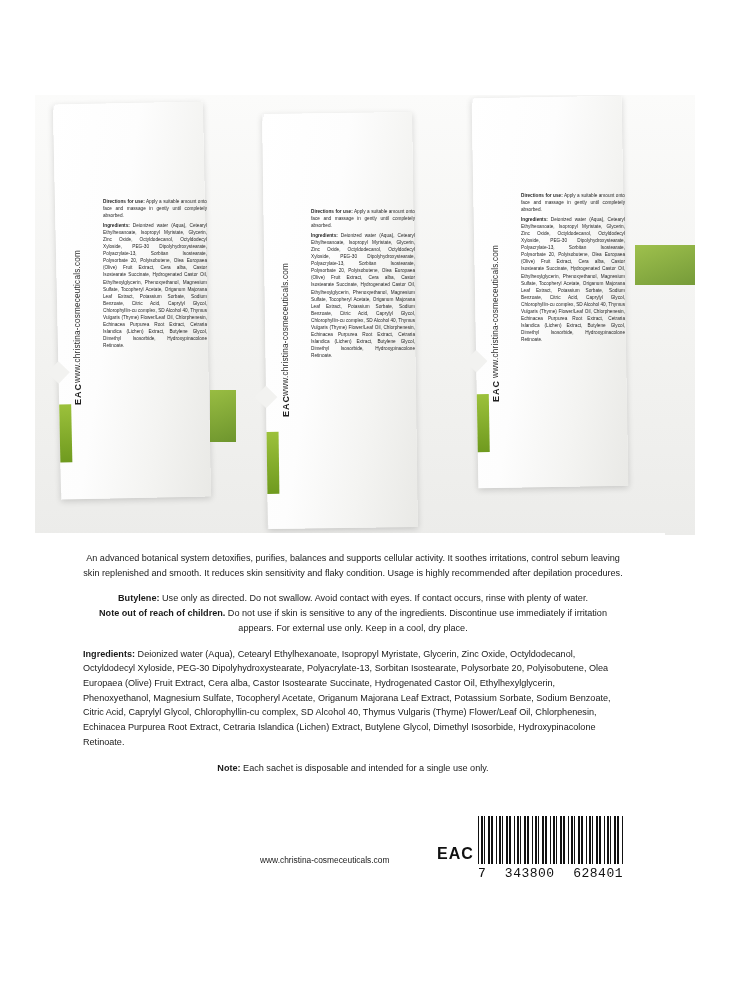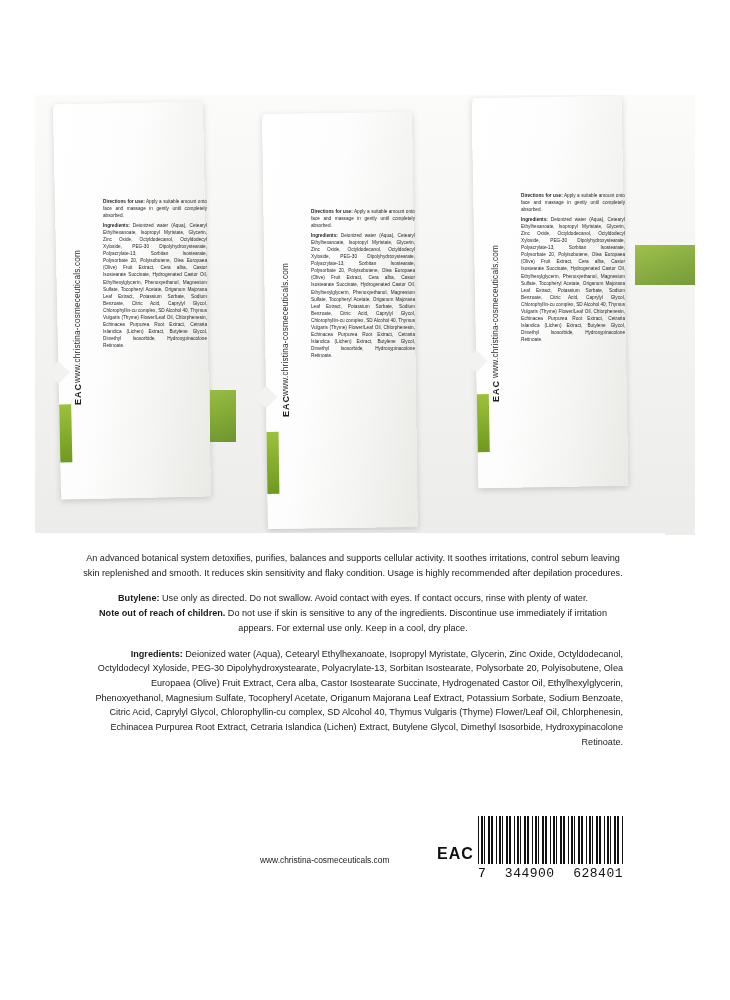--- a/index.html
+++ b/index.html
@@ -102,21 +102,21 @@
     width:540px;
   }
   .para{
     font-size:9.1px;
     line-height:1.62;
     color:#1a1a1a;
     margin:0 0 11px 0;
     text-align:center;
   }
   .para b{font-weight:bold;}
-  .para.ing{ text-align:right; }
+  .para.ing{ text-align:left; }
 
   .footer-url{
     position:absolute;
     left:225px;top:322px;
     font-size:8.4px;
     color:#1a1a1a;
   }
   .eac-foot{
     position:absolute;
     left:402px;top:312px;
@@ -215,28 +215,31 @@
 
       <p class="para">
         <b>Butylene:</b><span> Use only as directed. Do not swallow. Avoid contact with eyes. If contact occurs, rinse with plenty of water.</span><br>
         <b>Note out of reach of children.</b><span> Do not use if skin is sensitive to any of the ingredients. Discontinue use immediately if irritation appears. For external use only. Keep in a cool, dry place.</span>
       </p>
 
       <p class="para ing">
         <b>Ingredients:</b><span> Deionized water (Aqua), Cetearyl Ethylhexanoate, Isopropyl Myristate, Glycerin, Zinc Oxide, Octyldodecanol, Octyldodecyl Xyloside, PEG-30 Dipolyhydroxystearate, Polyacrylate-13, Sorbitan Isostearate, Polysorbate 20, Polyisobutene, Olea Europaea (Olive) Fruit Extract, Cera alba, Castor Isostearate Succinate, Hydrogenated Castor Oil, Ethylhexylglycerin, Phenoxyethanol, Magnesium Sulfate, Tocopheryl Acetate, Origanum Majorana Leaf Extract, Potassium Sorbate, Sodium Benzoate, Citric Acid, Caprylyl Glycol, Chlorophyllin-cu complex, SD Alcohol 40, Thymus Vulgaris (Thyme) Flower/Leaf Oil, Chlorphenesin, Echinacea Purpurea Root Extract, Cetraria Islandica (Lichen) Extract, Butylene Glycol, Dimethyl Isosorbide, Hydroxypinacolone Retinoate.</span>
       </p>
 
+      <p class="para">
+        <b>Note:</b><span> Each sachet is disposable and intended for a single use only.</span>
+      </p>
     </div>
 
     <div class="footer-url">www.christina-cosmeceuticals.com</div>
     <div class="eac-foot">EAC</div>
 
     <div class="barcode-wrap">
       <div class="bars"></div>
       <div class="barcode-digits">
         <span>7</span>
-        <span>344900</span>
+        <span>343800</span>
         <span>628401</span>
       </div>
     </div>
   </div>
 
 </div>
 
 </body></html>

